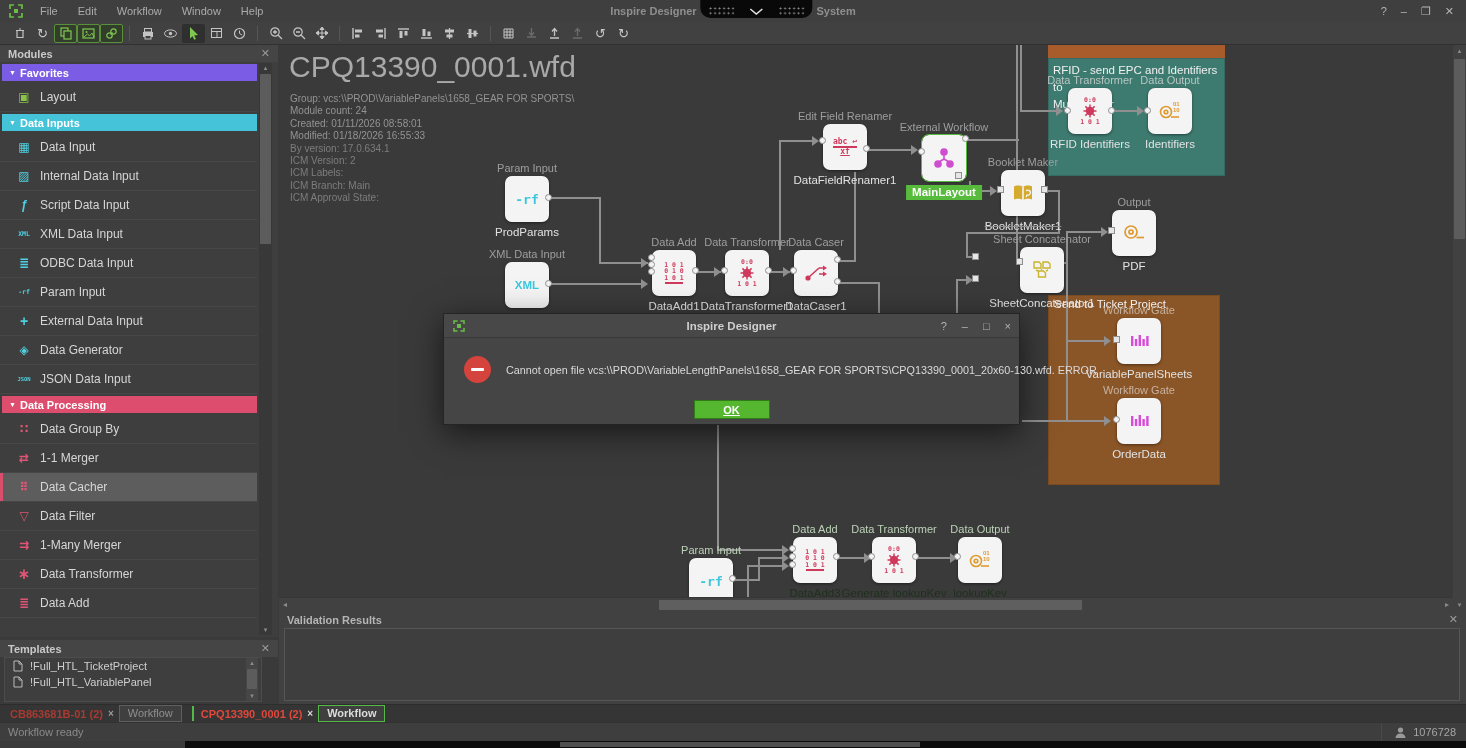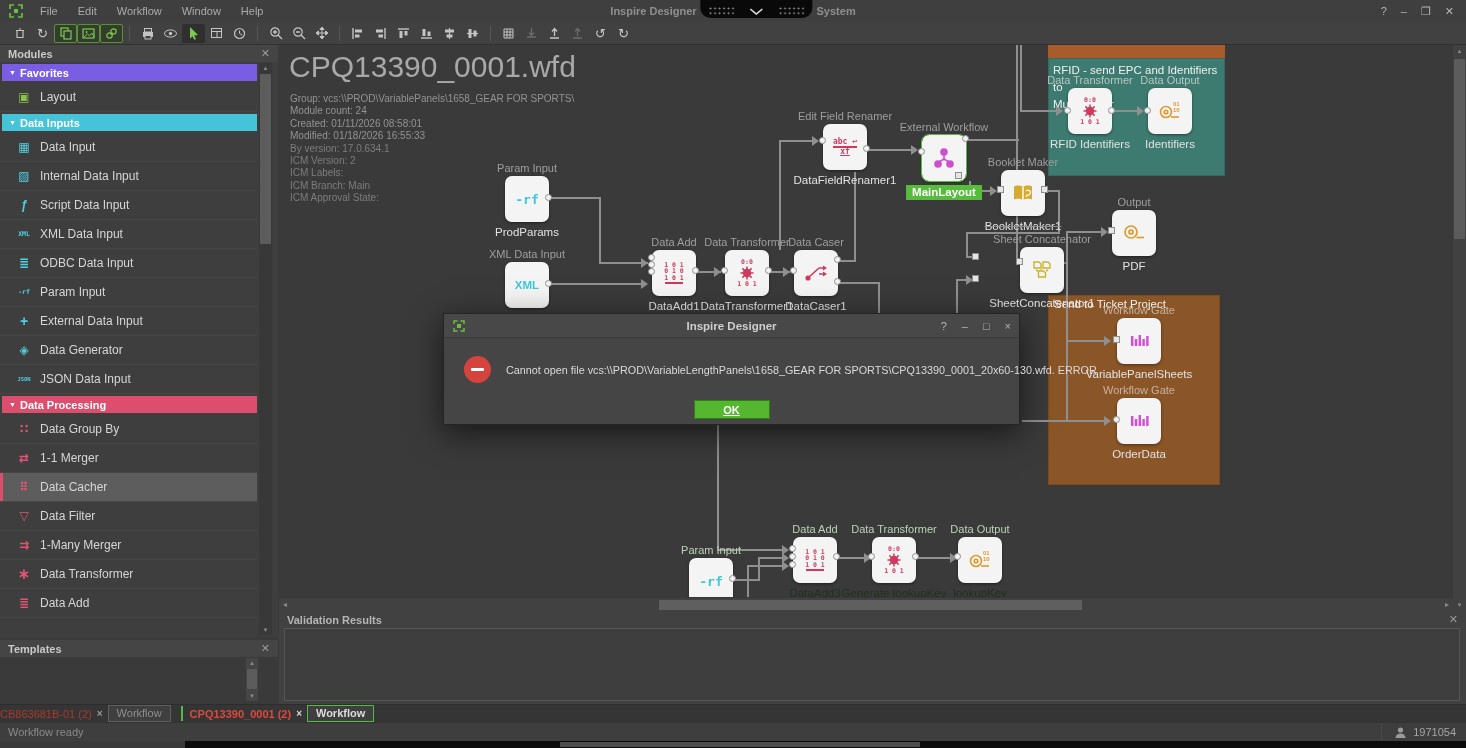--- a/index.html
+++ b/index.html
@@ -80,21 +80,21 @@
   .erricon i{display:block;width:13px;height:3px;background:#fff;border-radius:1px}
   .dmsg{position:absolute;left:62px;top:50px;width:500px;font-size:10.8px;color:#dadada;white-space:nowrap}
   .okbtn{position:absolute;left:50%;transform:translateX(-50%);top:86px;width:76px;height:19px;background:#55b72f;border:1px solid #2f7d18;color:#fff;
          font-weight:bold;font-size:11px;text-decoration:underline;display:flex;align-items:center;justify-content:center}
   
   .valpanel{position:absolute;left:279px;top:611px;width:1187px;height:93px;background:#414141;z-index:9}
   .valhead{height:17px;display:flex;align-items:center;padding:0 8px;font-size:11px;font-weight:bold;color:#b5b5b5}
   .valbox{position:absolute;left:5px;top:17px;width:1176px;height:73px;background:#3e3e3e;border:1px solid #565656}
   
   .tabbar{position:absolute;left:0;top:704px;width:1466px;height:18px;background:#353535;border-top:1px solid #2d2d2d;display:flex;align-items:center;font-size:11px;z-index:10}
-  .tlabel1{color:#a83a30;font-weight:normal;margin-left:0}
+  .tlabel1{color:#a83a30;font-weight:bold;margin-left:10px}
   .tlabel2{color:#e0483c;font-weight:bold}
   .tx{color:#9a9a9a;margin:0 5px;font-size:10px;font-weight:bold}
   .tx.w{color:#d8d8d8}
   .subbox{border:1px solid #5f5f5f;background:#3f3f3f;color:#8f8f8f;padding:1px 8px 2px;margin-right:10px}
   .subbox.act{border-color:#54b948;color:#dcdcdc;font-weight:bold}
   .gsep{width:2px;height:15px;background:#54b948;margin:0 7px 0 0}
   .statusbar{position:absolute;left:0;top:722px;width:1466px;height:19px;background:#3e3e3e;border-top:1px solid #323232;display:flex;align-items:center;font-size:11px;color:#8a8a8a;z-index:10}
   .statusbar .user{margin-left:auto;display:flex;align-items:center;gap:6px;padding-right:10px;border-left:1px solid #4a4a4a;height:100%;padding-left:12px;color:#a5a5a5}
   .bstrip{position:absolute;left:185px;top:741px;width:1281px;height:7px;background:#0c0c0c;z-index:11}
   .bstrip i{position:absolute;left:375px;top:1px;width:360px;height:5px;background:#4f4f4f}
@@ -365,20 +365,34 @@
   </div>
   <div class="vscr" style="left:259px;top:63px;height:572px">
     <span class="a" style="top:0">▴</span>
     <div class="vthumb" style="top:11px;height:170px"></div>
     <span class="a" style="bottom:0">▾</span>
   </div>
 
   <div class="side-head" style="top:640px">
     <span>Templates</span>
     <span class="x">✕</span>
+  </div>
+  <div class="tbox">
+    <div class="titem">
+      <svg width="10" height="12">
+          <path d="M1,1 h5 l3,3 v7 h-8 z M6,1 v3 h3" stroke="#b9b9b9" fill="none"></path>
+        </svg>
+      <span>!Full_HTL_TicketProject</span>
+      </div>
+    <div class="titem">
+      <svg width="10" height="12">
+          <path d="M1,1 h5 l3,3 v7 h-8 z M6,1 v3 h3" stroke="#b9b9b9" fill="none"></path>
+        </svg>
+      <span>!Full_HTL_VariablePanel</span>
+      </div>
   </div>
   <div class="vscr" style="left:246px;top:658px;width:12px;height:43px;background:#464646">
     <span class="a" style="top:0;width:12px">▴</span>
     <div class="vthumb" style="top:11px;height:20px;width:10px"></div>
     <span class="a" style="bottom:0;width:12px">▾</span>
   </div>
 
   <div class="cv-title">CPQ13390_0001.wfd</div>
   <div class="meta">
     <div>Group: vcs:\\PROD\VariablePanels\1658_GEAR FOR SPORTS\</div>
@@ -774,20 +788,20 @@
     <span class="subbox act">Workflow</span>
   </div>
 
   <div class="statusbar">
     <span style="padding-left:8px">Workflow ready</span>
     <span class="user">
       <svg width="13" height="13">
           <circle cx="6.5" cy="4" r="2.6" fill="#9a9a9a"></circle>
           <path d="M1.5,12 a5,4.5 0 0 1 10,0 z" fill="#9a9a9a"></path>
         </svg>
-      <span>1971054</span>
+      <span>1076728</span>
     </span>
   </div>
   <div class="bstrip">
       <i></i>
     </div>
 
 </div>
 
 </body></html>

